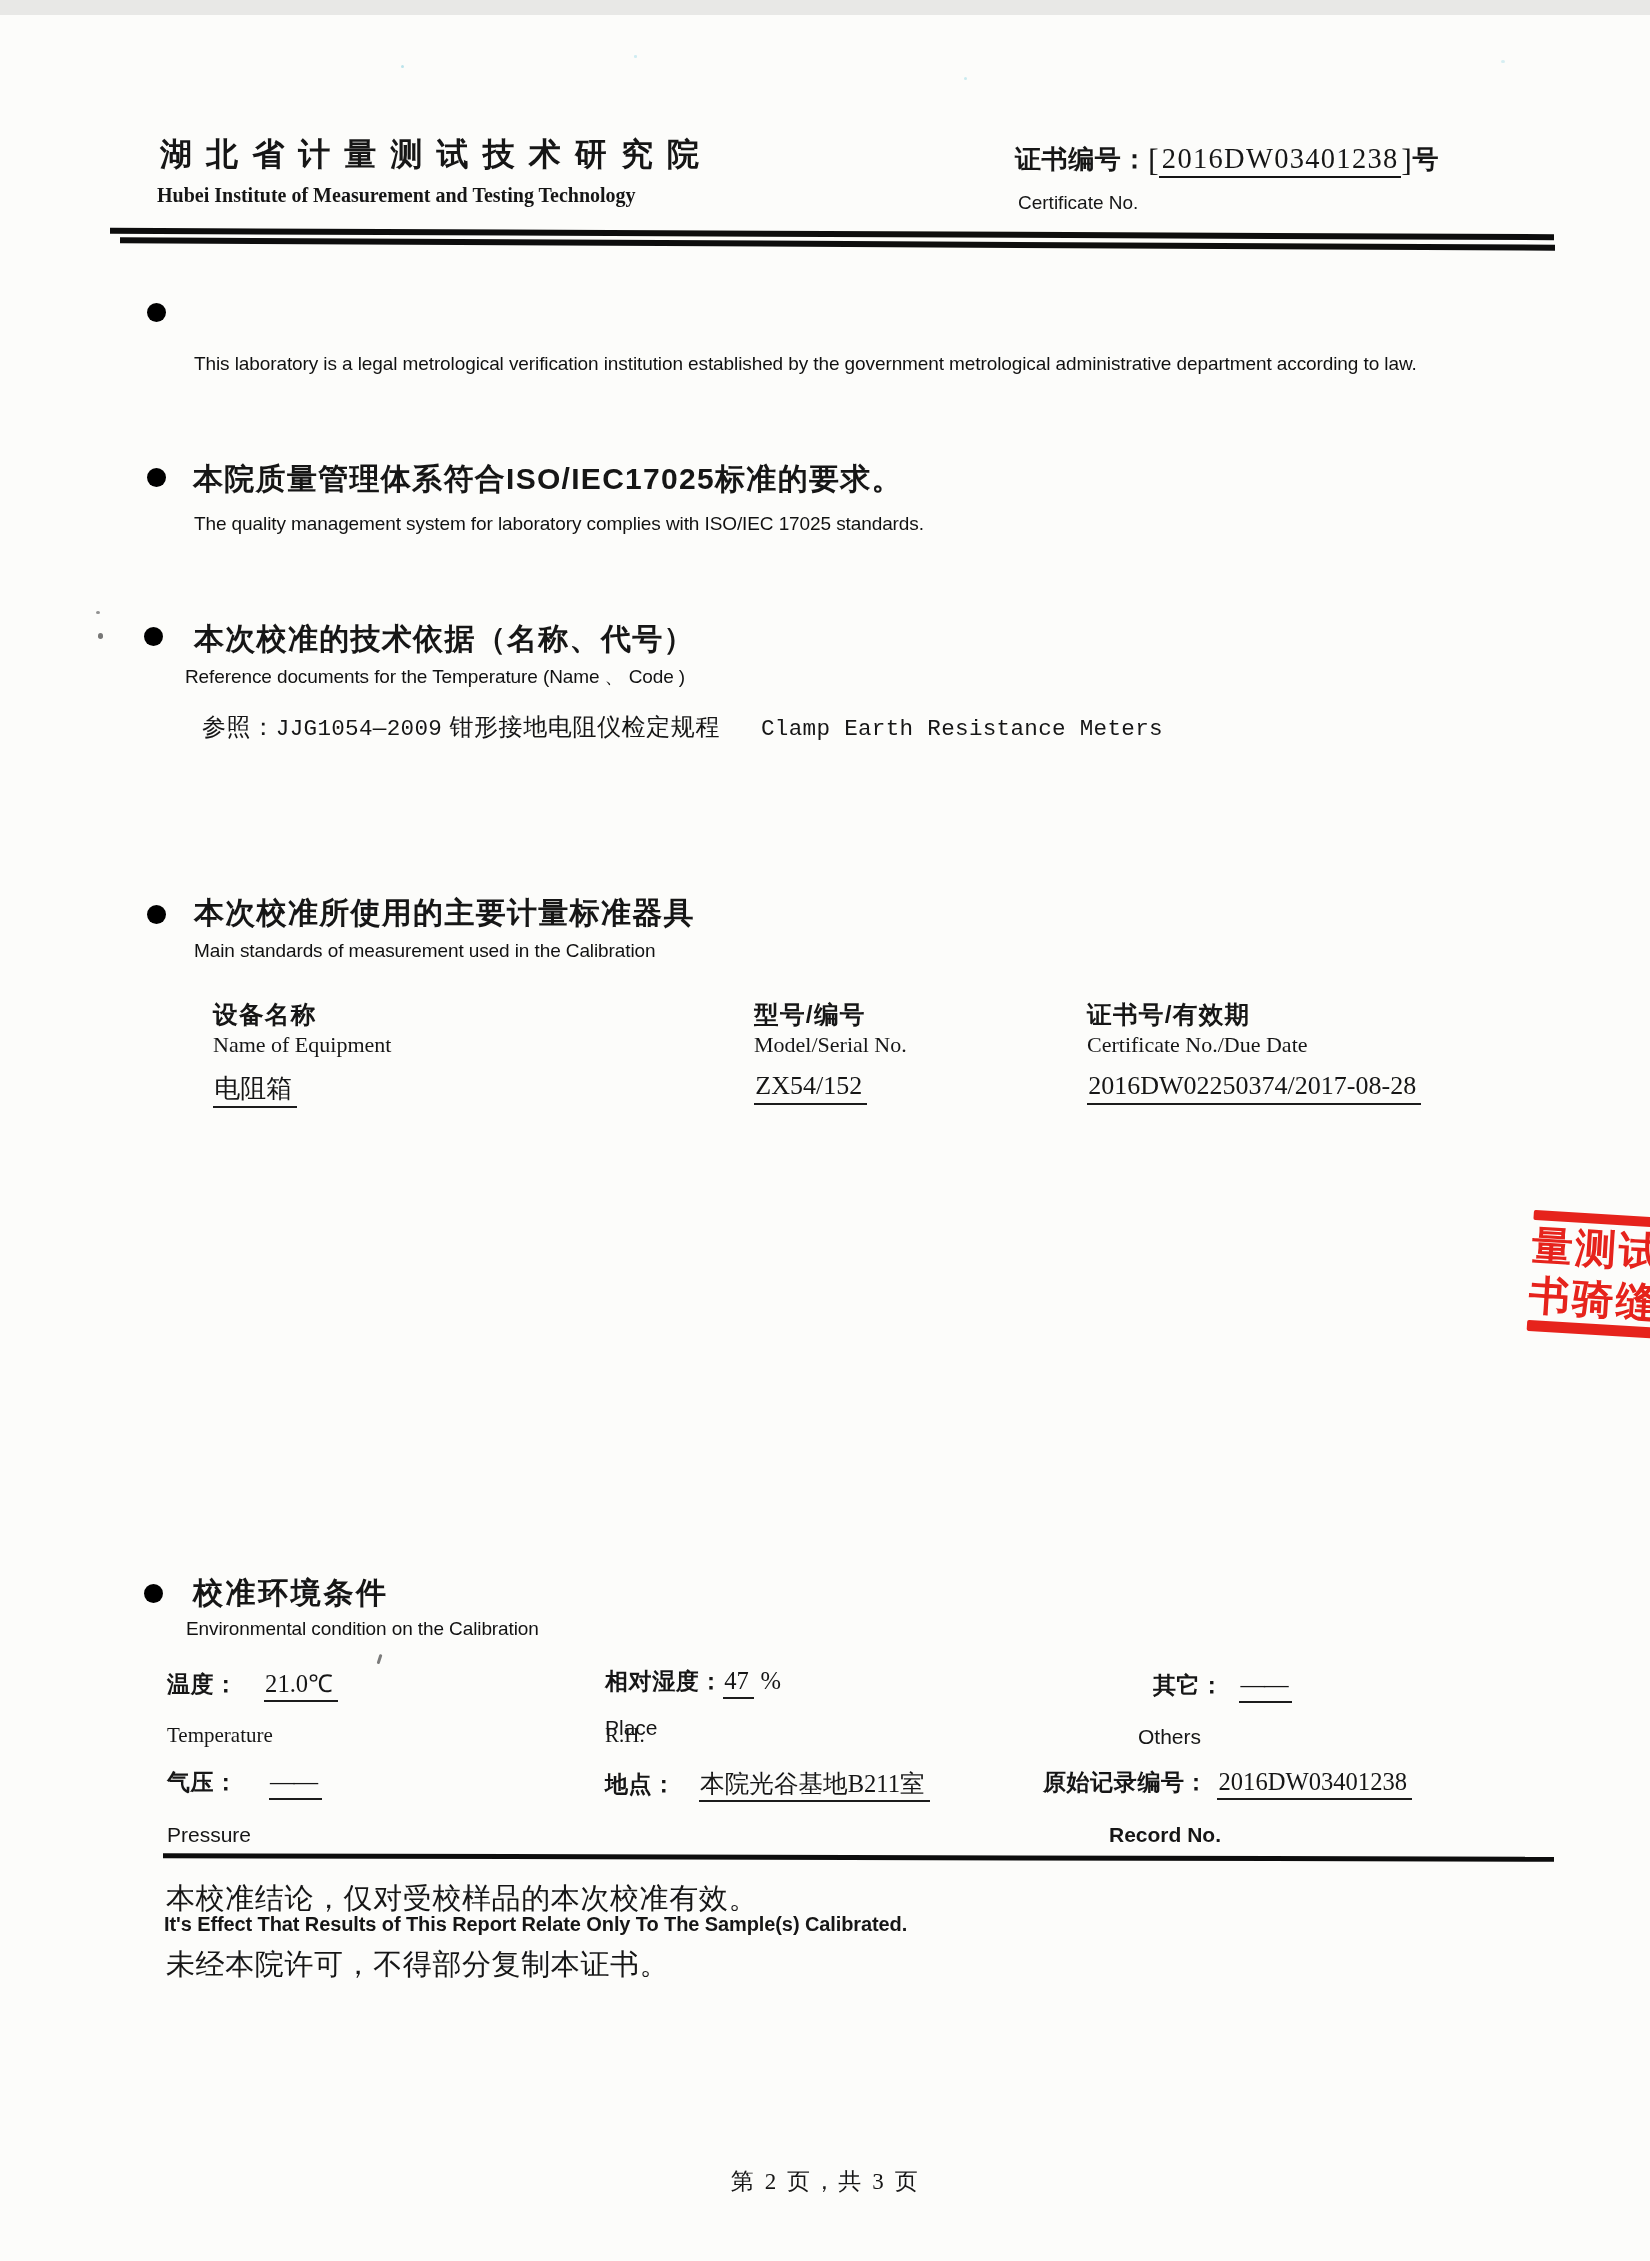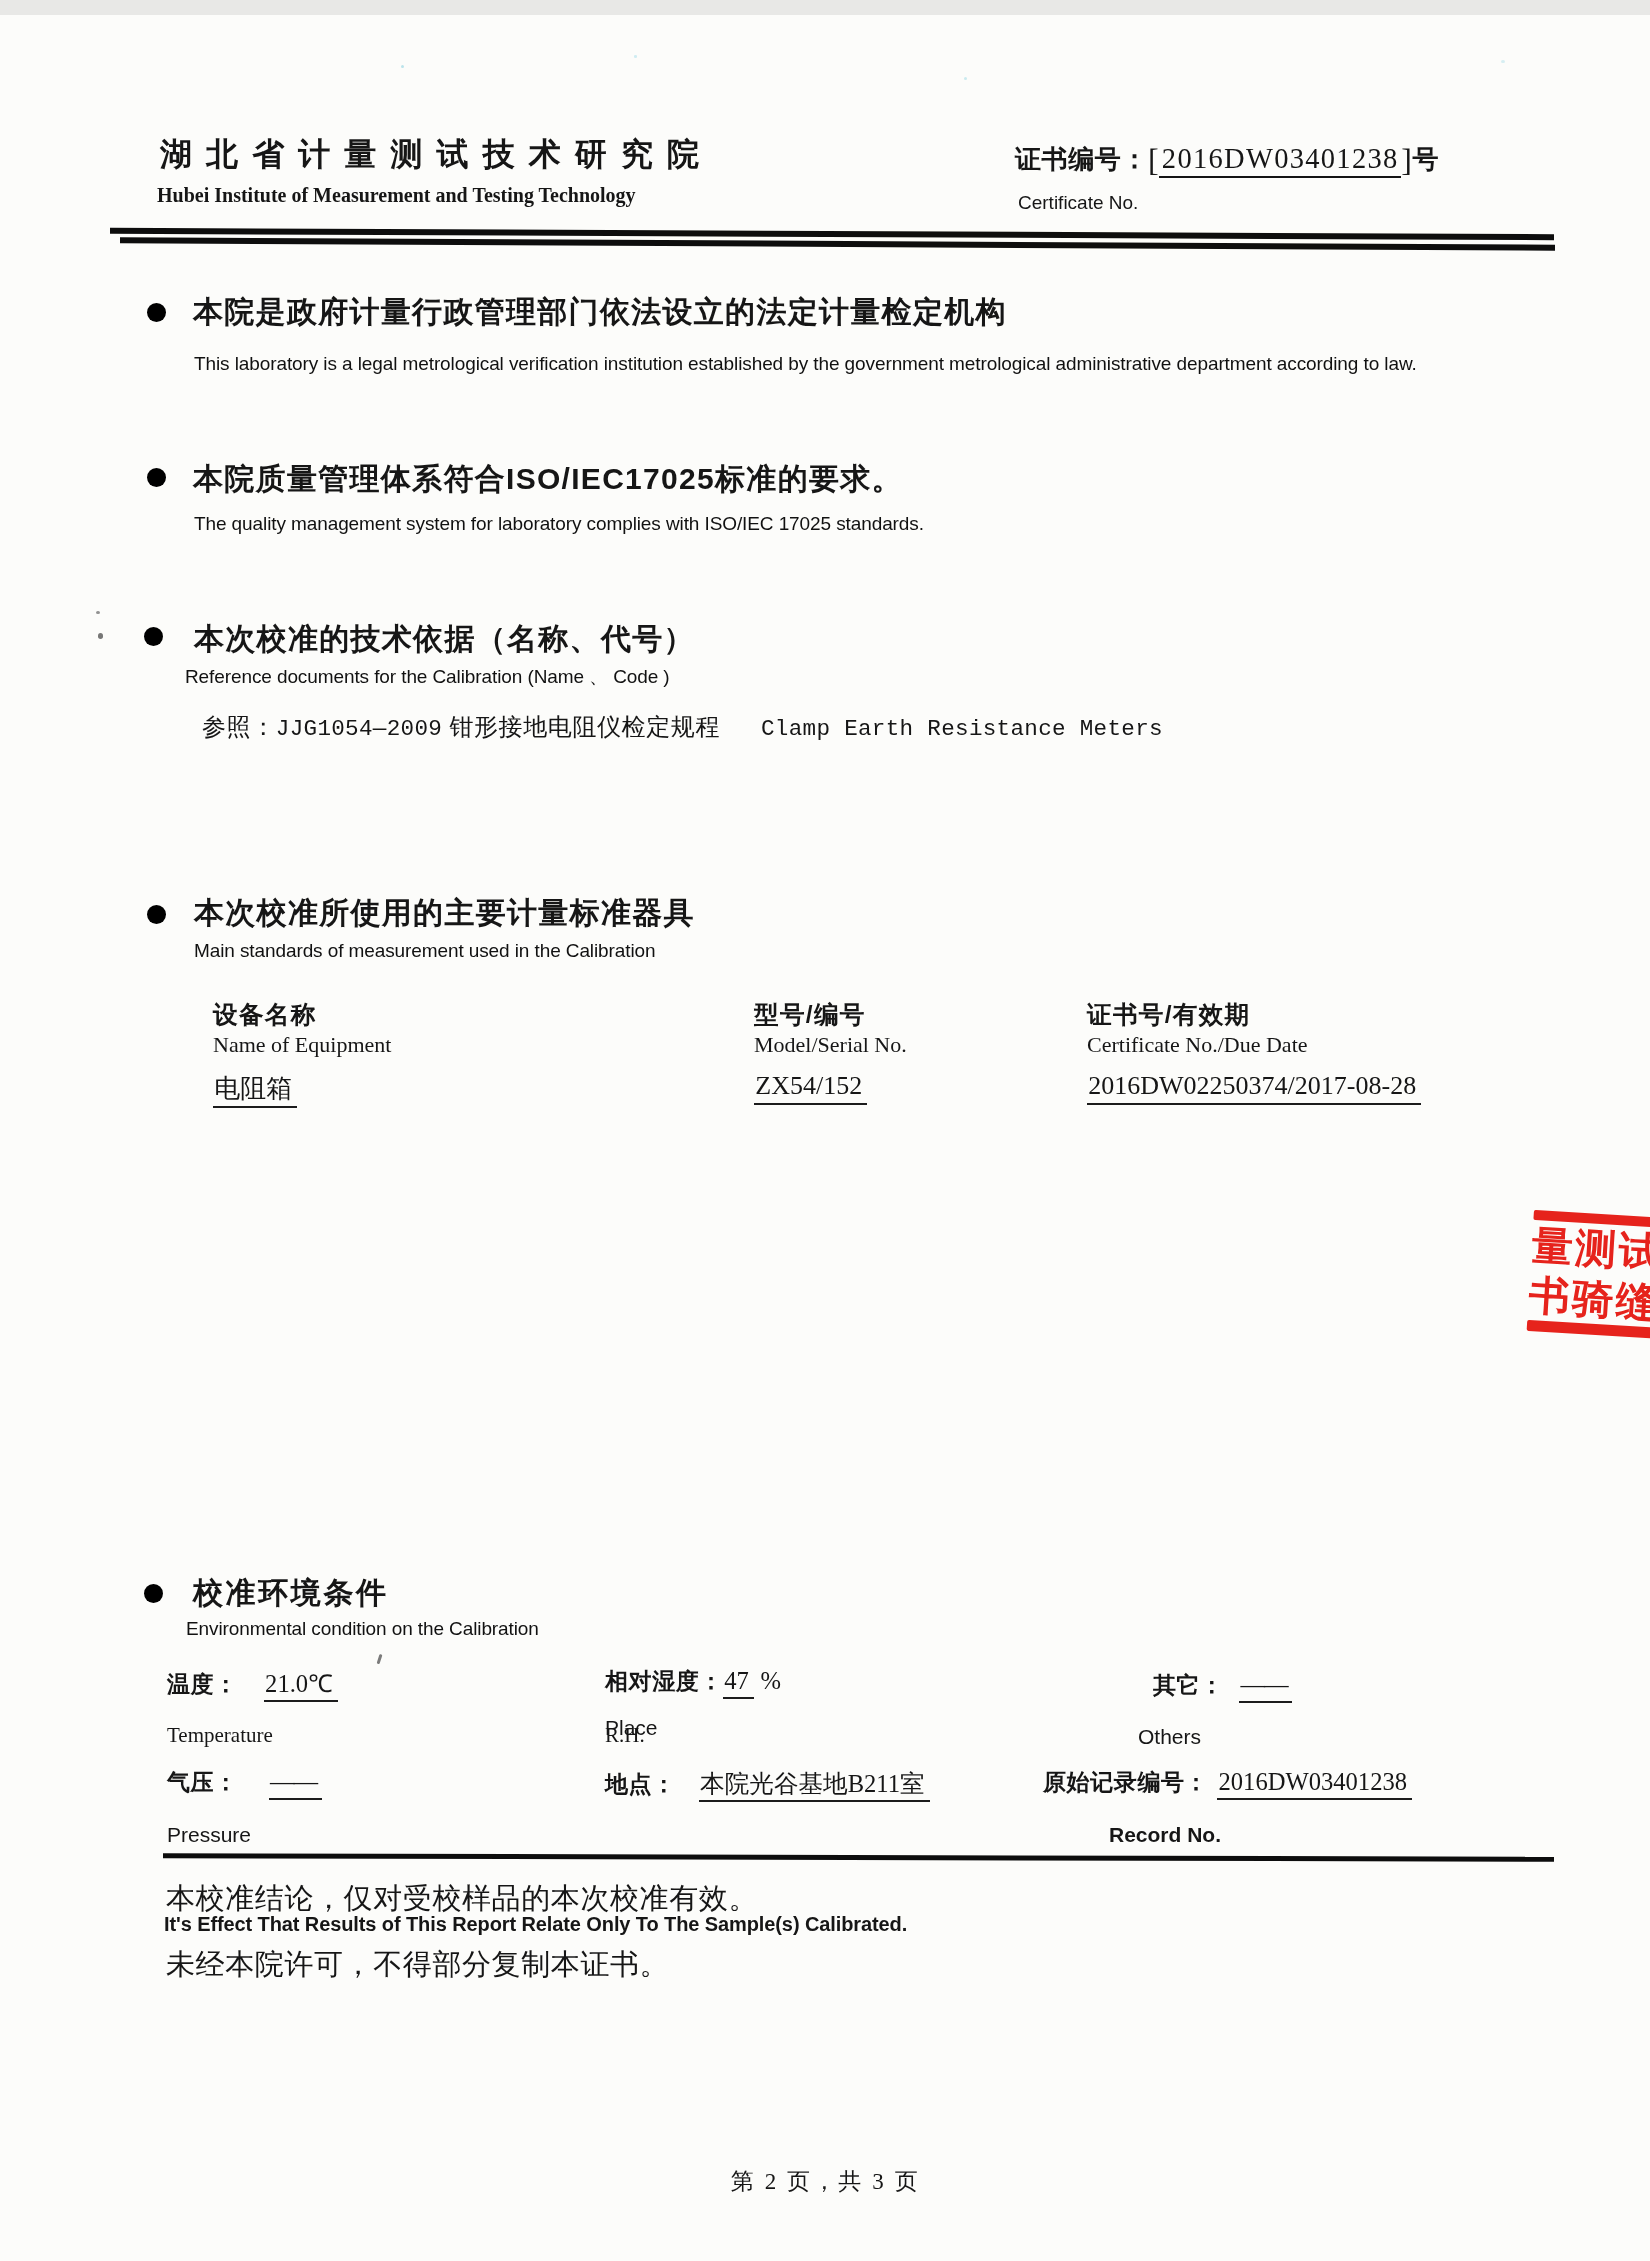--- a/index.html
+++ b/index.html
@@ -62,30 +62,29 @@
 
   <div class="abs cert-line" style="left:1015px;top:127px;">
     <span>证书编号：</span><span class="cert-bracket">[</span><span class="cert-num">2016DW03401238</span><span class="cert-bracket">]</span><span>号</span>
   </div>
   <div class="abs cert-en" style="left:1018px;top:177px;">Certificate No.</div>
 
   <div class="rule" style="left:110px;top:216px;width:1444px;height:5.8px;transform:rotate(0.25deg);"></div>
   <div class="rule" style="left:120px;top:226px;width:1435px;height:5.8px;transform:rotate(0.3deg);"></div>
 
   <div class="dot" style="left:147px;top:288px;"></div>
-  <div class="abs h-cn" style="left:193px;top:277px;">本院是政府计量行政管理部门依法设立的法定计量检定机构</div>
   <div class="abs sub-en just" style="left:194px;top:331px;width:1288px;">This laboratory is a legal metrological verification institution established by the government metrological administrative department according to law.</div>
 
   <div class="dot" style="left:147px;top:453px;"></div>
   <div class="abs h-cn" style="left:193px;top:444px;">本院质量管理体系符合ISO/IEC17025标准的要求。</div>
   <div class="abs sub-en" style="left:194px;top:498px;">The quality management system for laboratory complies with ISO/IEC 17025 standards.</div>
 
   <div class="dot" style="left:144px;top:612px;"></div>
   <div class="abs h-cn" style="left:194px;top:604px;">本次校准的技术依据（名称、代号）</div>
-  <div class="abs sub-en" style="left:185px;top:649px;">Reference documents for the Calibration (Name 、 Code )</div>
+  <div class="abs sub-en" style="left:185px;top:649px;">Reference documents for the Temperature (Name 、 Code )</div>
   <div class="abs" style="left:202px;top:696px;">
     <span class="ref-cn">参照：</span><span class="ref-mono">JJG1054—2009</span><span class="ref-cn"> 钳形接地电阻仪检定规程</span><span class="gap" style="width:41px;"></span><span class="ref-mono">Clamp Earth Resistance Meters</span>
   </div>
 
   <div class="dot" style="left:147px;top:890px;"></div>
   <div class="abs h-cn" style="left:194px;top:878px;">本次校准所使用的主要计量标准器具</div>
   <div class="abs sub-en" style="left:194px;top:925px;">Main standards of measurement used in the Calibration</div>
 
   <div class="tcol" style="left:213px;">
     <div class="t-cn">设备名称</div>

